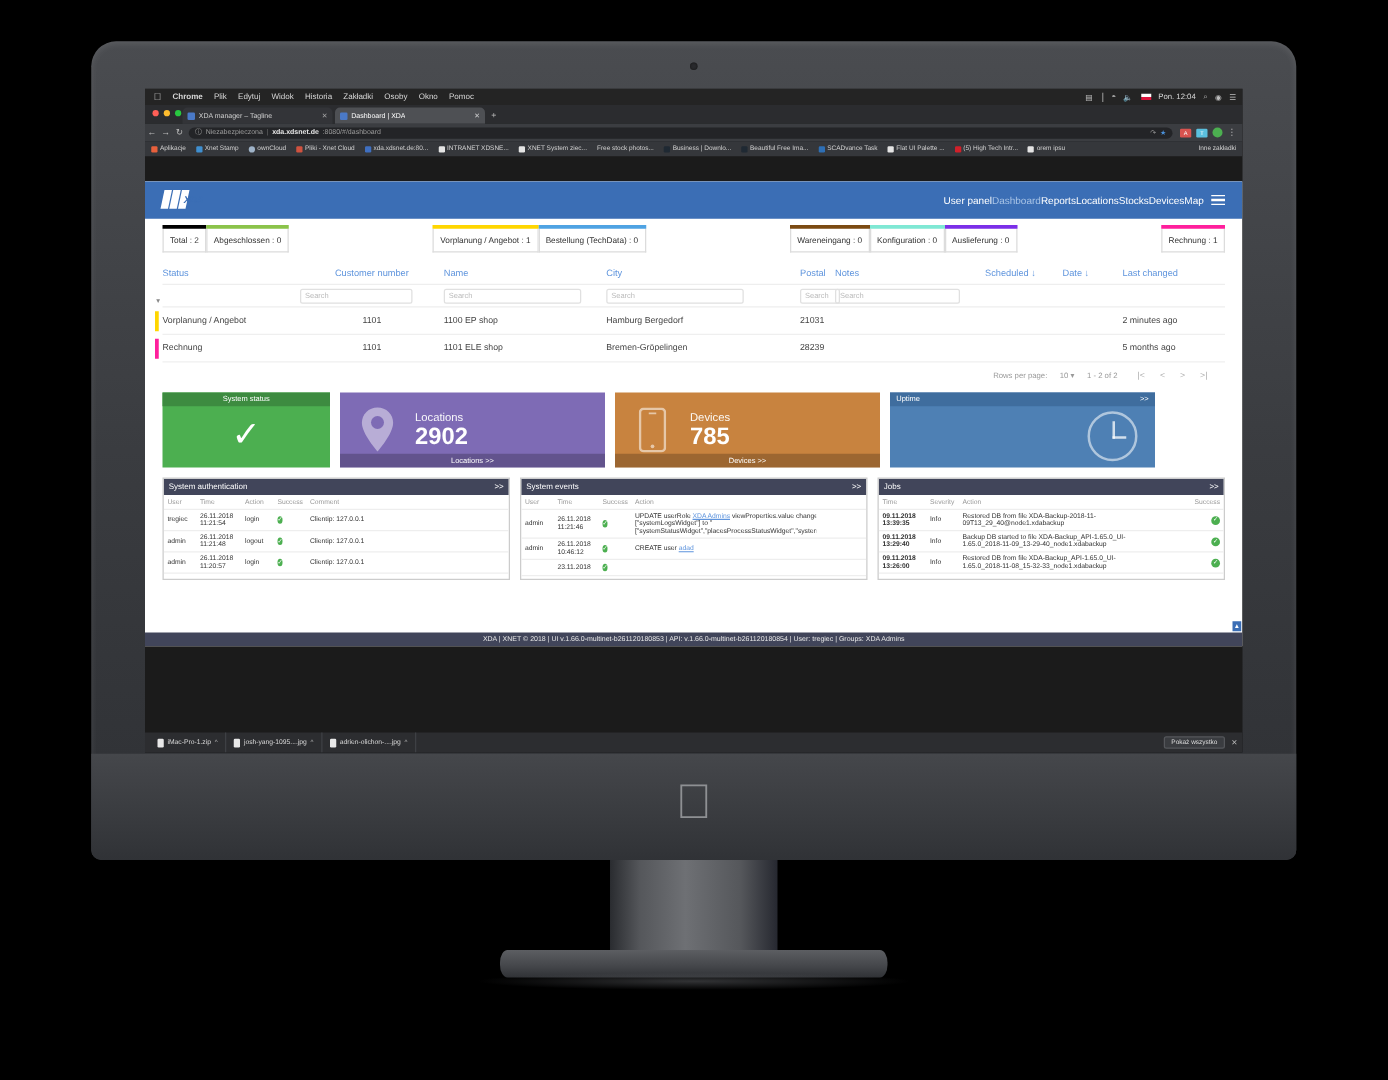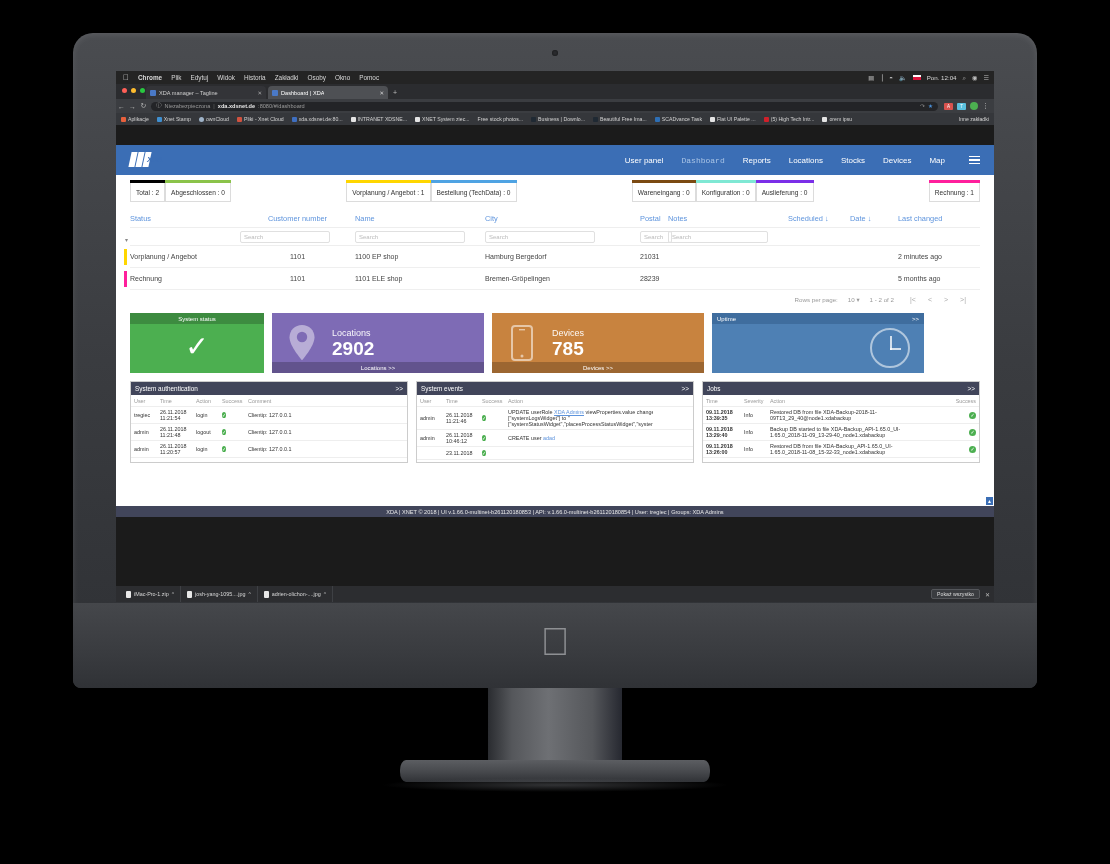--- a/index.html
+++ b/index.html
@@ -82,22 +82,22 @@
   .page { position:absolute; left:0; top:54px; width:878px; height:372px; background:#fff; overflow:hidden;margin-top:20px; }
   .appbar { height:30px; background:#3b6eb5; display:flex; align-items:center; padding:0 14px; }
   .logo-xda { width:32px; height:20px; position:relative; }
   .logo-xda .b1,.logo-xda .b2,.logo-xda .b3 {
     position:absolute; top:2px; width:6px; height:15px; background:#fff;
     transform:skewX(-12deg);
   }
   .logo-xda .b1{left:0;} .logo-xda .b2{left:7px;} .logo-xda .b3{left:14px;}
   .logo-xda .lab{ position:absolute; left:17px; top:5px; color:#3b6eb5; font-style:italic;
      font-weight:bold; font-size:8px; letter-spacing:-0.5px; }
-  .appnav { margin-left:auto; display:flex; align-items:center; gap:18px; font-size:8px; color:#fff; white-space:nowrap;}
-  .appnav .item.dim { color:#a9c4e6;font-family:Liberation Mono, monospace; }
+  .appnav { margin-left:auto; display:flex; align-items:center; font-size:8px; color:#fff; white-space:nowrap;}
+  .appnav .item.dim { color:#a9c4e6; }
   .burger { display:flex; flex-direction:column; gap:2px; margin-left:6px; }
   .burger i { display:block; width:11px; height:1.5px; background:#fff; }
   .projbar { height:22px; background:#fff; border-bottom:1px solid #e6e6e6;
      display:flex; align-items:center; padding:0 14px; font-size:7.5px; }
   .projbar .lbl { color:#3b6eb5; font-weight:bold; margin-right:6px;}
   .projbar .val { color:#444; }
   .projbar .caret { margin-left:auto; color:#777; font-size:7px;}
   
   .chips { display:flex; align-items:flex-start; padding:8px 14px 4px 14px; gap:0; }
   .chip { height:19px; background:#fff; border:1px solid #dcdcdc; border-top:none;

